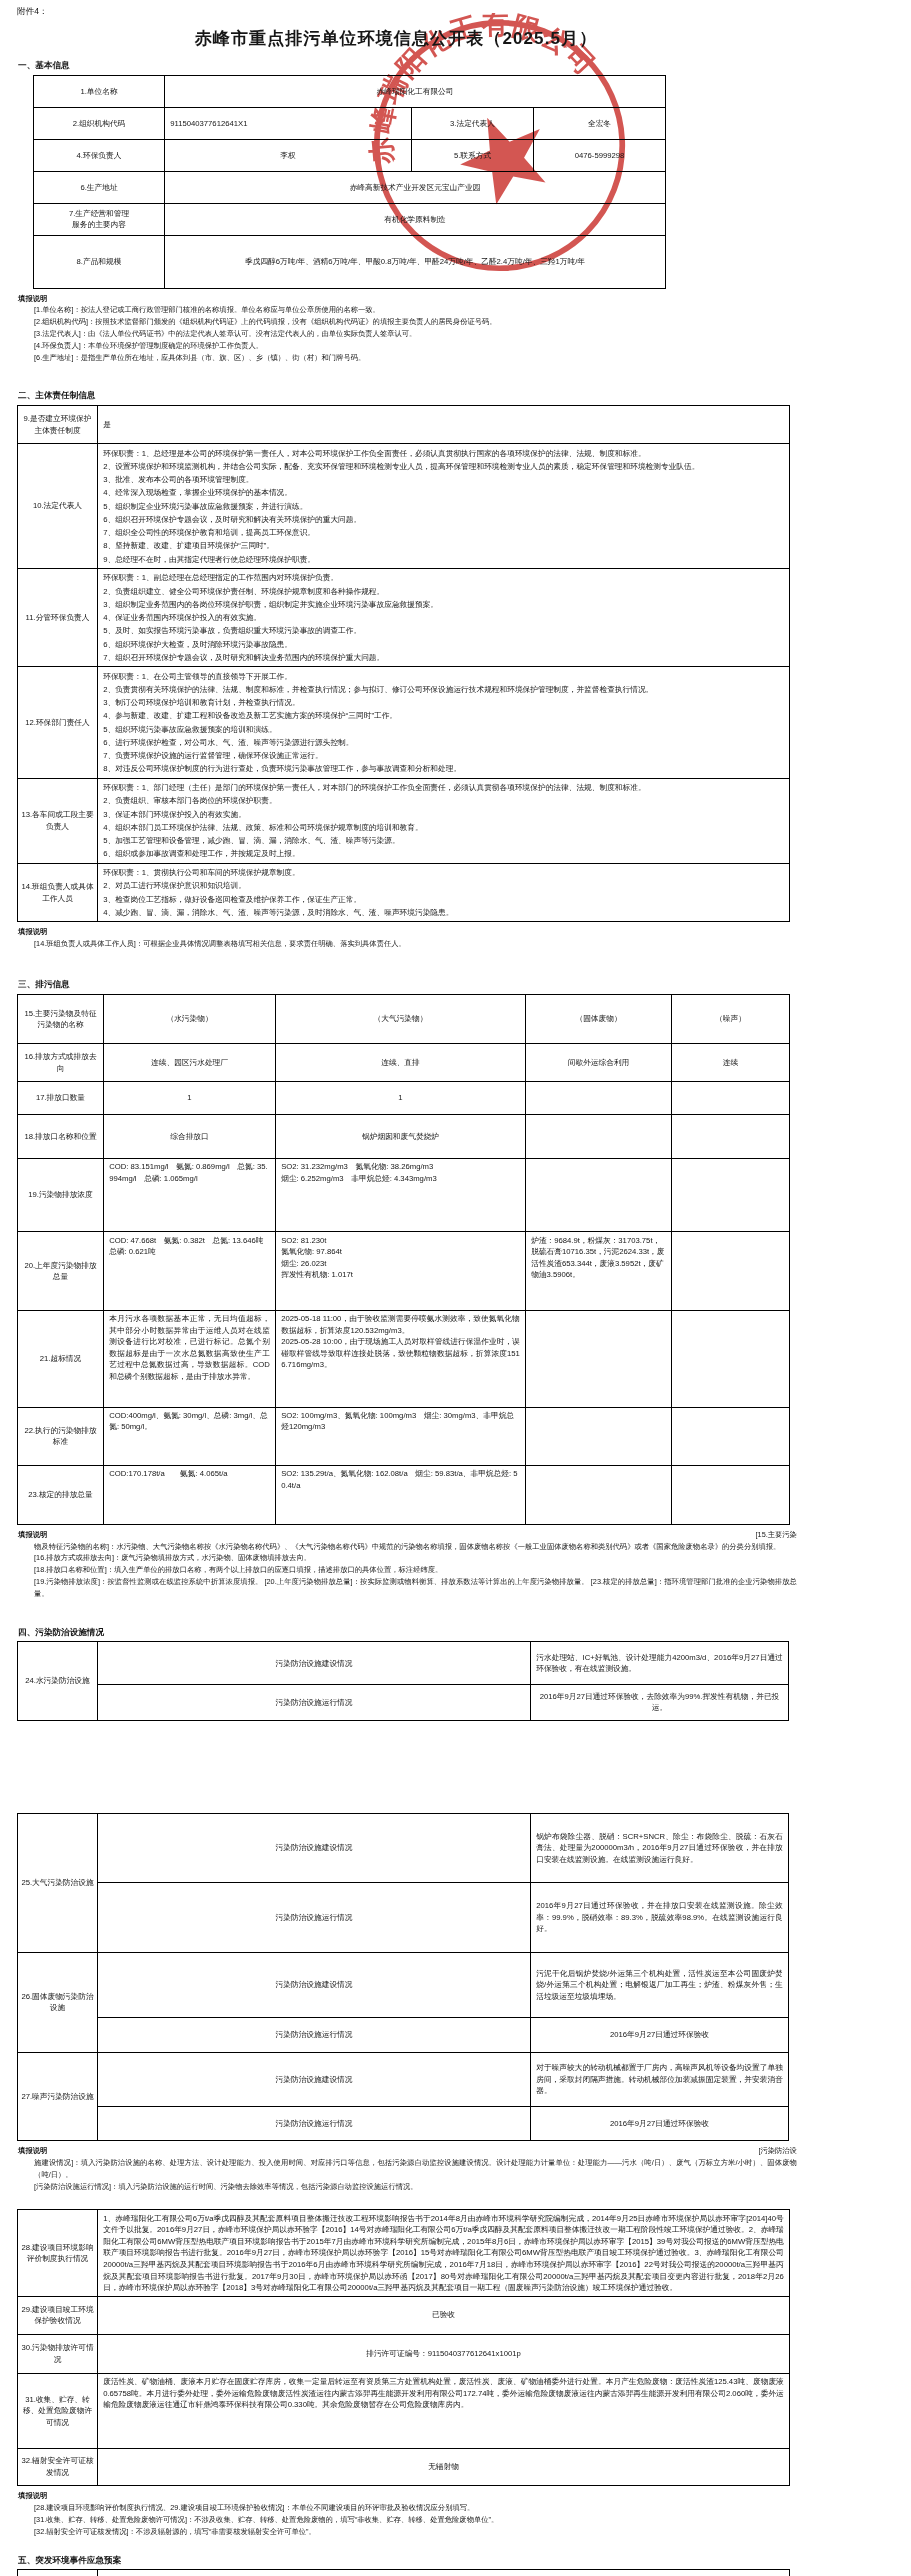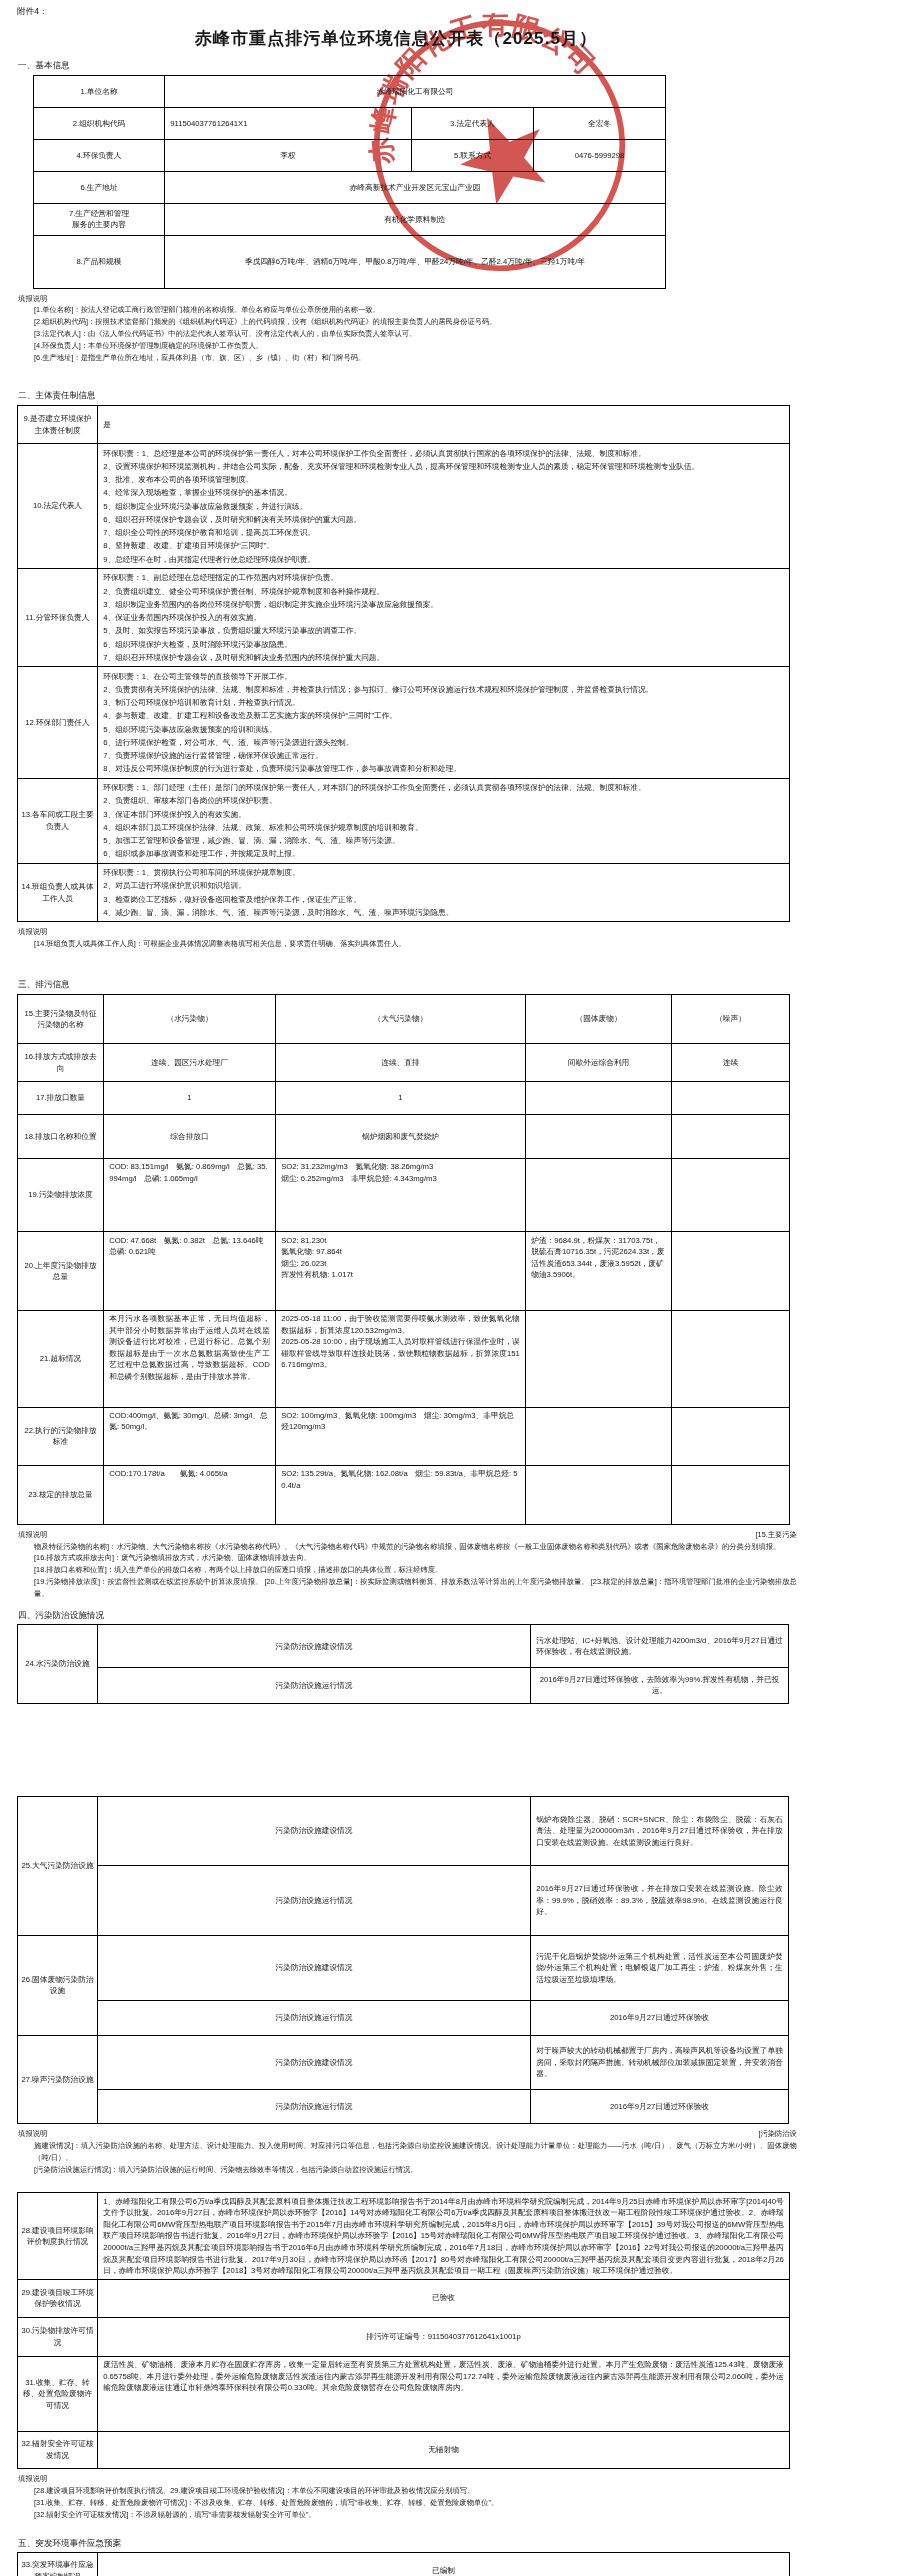--- a/index.html
+++ b/index.html
@@ -1,21 +1,21 @@
 <!DOCTYPE html>
 <html style="font-size:9.2px"><head>
 <meta charset="utf-8">
 <style>
   html,body{margin:0;padding:0;background:#e8e8e8;}
   .page{position:relative;width:911px;height:2576px;background:#ffffff;
         font-family:"Liberation Sans","DejaVu Sans",sans-serif;color:#161616;overflow:hidden;}
   .doc{position:absolute;left:17px;top:5.7px;width:781px;}
   .attach{font-size:8.6px;color:#111;}
   .title{text-align:center;font-size:17px;font-weight:bold;margin:9.2px 23px 10.3px 0;letter-spacing:1.1px;}
-  .sec-head{font-weight:normal;font-size:8.6px;margin:4.6px 0 2.9px 1.1px;}
+  .sec-head{font-weight:bold;font-size:8.6px;margin:4.6px 0 2.9px 1.1px;}
   table{border-collapse:collapse;table-layout:fixed;}
   .tbl{width:772px;border:1.4px solid #000;}
   .tbl td{border:0.9px solid #000;padding:2.3px 5.2px;font-size:7.7px;line-height:1.5;
           vertical-align:middle;word-break:break-all;overflow:hidden;}
   td.lab{text-align:center;padding:2.3px 2.9px;}
   td.c{text-align:center;}
   td.pre{white-space:pre-line;}
   td.just{text-align:justify;}
   
   .t1{width:631px;margin-left:16px;}
@@ -30,24 +30,24 @@
   tr.h128 td{height:73px;vertical-align:top;} tr.h158 td{height:91px;vertical-align:top;}
   tr.h92 td{height:53px;vertical-align:top;margin-top:36px;}
   tr.vmidlab td.lab{vertical-align:middle;text-align:center;}
   
   tr.h64 td{height:37px;} tr.h52 td{height:30px;} tr.h112 td{height:64px;}
   tr.h104 td{height:60px;} tr.h84 td{height:48px;} tr.h50 td{height:29px;}
   tr.h60 td{height:34px;}
   .gap-page{height:92px;}
   
   .notes{font-size:7.3px;line-height:1.62;margin:4px 1.1px 0 1.1px;color:#161616;}
-  .notes .nt{font-weight:normal;}
+  .notes .nt{font-weight:bold;}
   .nt-line{display:flex;justify-content:space-between;align-items:baseline;}
   .notes p{margin:0;text-align:justify;padding-left:16px;}
-  .mt46{margin-top:26.4px;} .mt50{margin-top:29px;} .mt30{margin-top:17px;} .mt20{margin-top:10px;}
+  .mt46{margin-top:26.4px;} .mt50{margin-top:29px;} .mt30{margin-top:17px;} .mt20{margin-top:27px;}
   
   .stamp{position:absolute;left:367px;top:12.6px;width:265px;height:265px;
          opacity:.82;mix-blend-mode:multiply;pointer-events:none;}
 </style>
 </head>
 <body>
 
 <div class="page">
 
   <svg class="stamp" viewBox="0 0 462 462">

